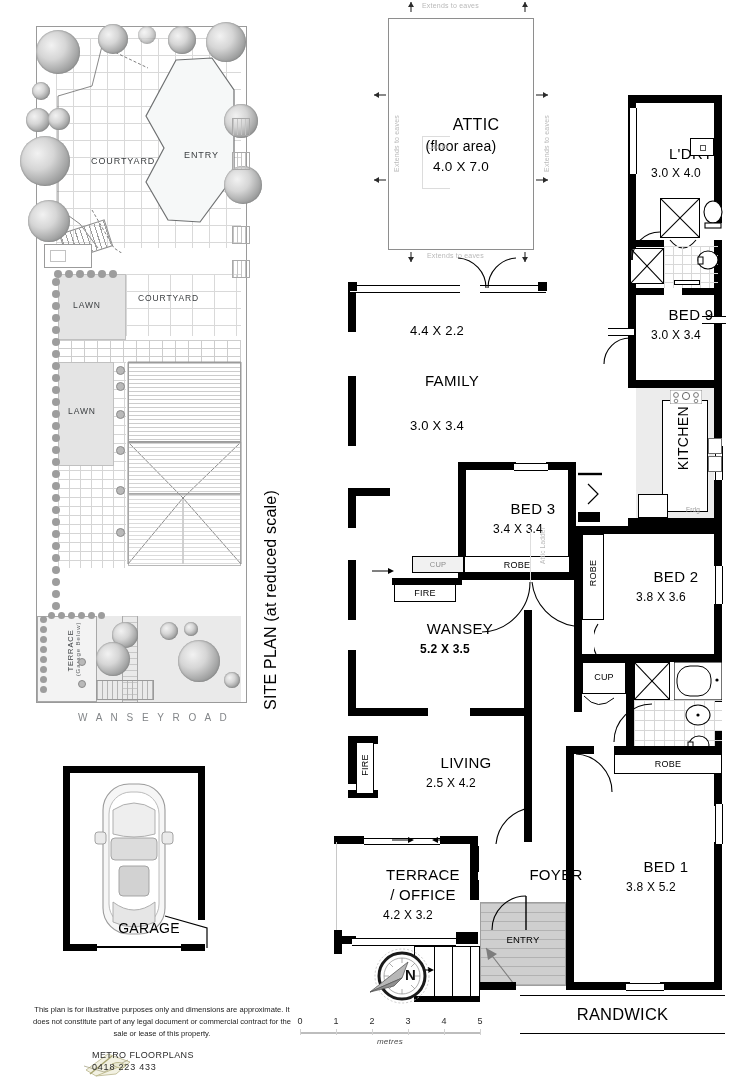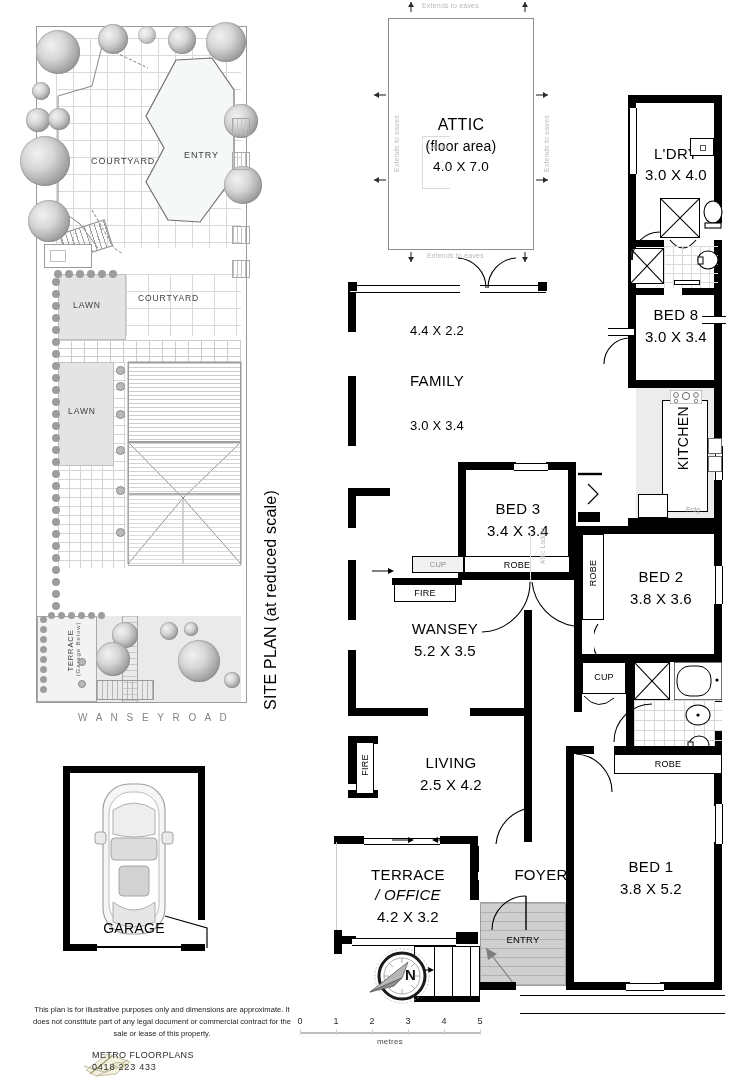--- a/index.html
+++ b/index.html
@@ -13,22 +13,22 @@
   .thin{position:absolute;background:#000;}
   .hair{position:absolute;background:#9a9a9a;}
   .win{position:absolute;background:#fff;border-top:1.5px solid #000;border-bottom:1.5px solid #000;}
   .winv{position:absolute;background:#fff;border-left:1.5px solid #000;border-right:1.5px solid #000;}
   .box{position:absolute;border:1.3px solid #000;background:#fff;box-sizing:border-box;}
   .fill{position:absolute;background:#e8e8e8;}
 
   
   .rm{position:absolute;text-align:center;white-space:nowrap;
       font-family:"Liberation Sans",sans-serif;color:#000;}
-  .rm-name{font-size:15px;letter-spacing:.3px;}
-  .rm-dim{font-size:15px;letter-spacing:.2px;}
+  .rm-name{font-size:15px;letter-spacing:.3px;padding-left:15px;}
+  .rm-dim{font-size:12px;letter-spacing:.2px;}
   .tiny{position:absolute;font-size:8px;letter-spacing:.2px;color:#000;white-space:nowrap;text-align:center;}
   .ghost{position:absolute;font-size:6.5px;color:#b9b9b9;white-space:nowrap;letter-spacing:.2px;}
   .sitetxt{position:absolute;font-size:8.5px;color:#55585c;letter-spacing:.9px;white-space:nowrap;}
 
   .vert{transform-origin:center center;transform:rotate(-90deg);}
 
   
   #siteplan{position:absolute;left:18px;top:8px;width:246px;height:712px;}
   .grid-paving{position:absolute;
       background-image:linear-gradient(to right,#d9d9d9 1px,transparent 1px),
@@ -56,21 +56,21 @@
       text-align:center;font-size:7.6px;line-height:1.55;color:#1b1b1b;}
   #metro{position:absolute;left:92px;top:1049px;font-size:9px;line-height:1.35;color:#2b2b2b;}
   #metro .mname{letter-spacing:.4px;}
   #metro .mphone{letter-spacing:.8px;}
 
   #scalebar{position:absolute;left:300px;top:1016px;width:180px;}
   #scalebar .nums{position:relative;height:14px;}
   #scalebar .nums span{position:absolute;top:0;font-size:9px;color:#2b2b2b;transform:translateX(-50%);}
   #scalebar .bar{position:relative;height:2px;background:#bdbdbd;margin-top:2px;}
   #scalebar .tick{position:absolute;top:-3px;width:1px;height:6px;background:#d2d2d2;}
-  #scalebar .mlabel{text-align:center;font-size:8px;color:#4a4a4a;margin-top:3px;letter-spacing:.3px;}
+  #scalebar .mlabel{text-align:center;font-size:8px;color:#4a4a4a;margin-top:3px;letter-spacing:.3px;font-style:italic;}
 
   #titleblock{position:absolute;left:520px;top:995px;width:205px;
       border-top:1.6px solid #000;border-bottom:1.6px solid #000;
       padding:8px 0 9px 0;text-align:center;}
   #titleblock div{font-size:16.5px;line-height:1.22;letter-spacing:.2px;color:#000;}
 
   
   #compass{position:absolute;left:362px;top:944px;width:74px;height:68px;}
 </style>
 </head>
@@ -363,21 +363,21 @@
   <div class="box" style="left:344px;top:190px;width:26px;height:5px;"></div>
   <svg class="abs" style="left:300px;top:140px;" width="34" height="32">
     <path d="M2 30 a28 28 0 0 1 28 -28" fill="none" stroke="#000" stroke-width="1.1"></path>
     <line x1="2" y1="30" x2="2" y2="2" stroke="#000" stroke-width="1.6"></line>
   </svg>
 
   <div class="wall" style="left:298px;top:198px;width:8px;height:100px;"></div>
   <div class="wall" style="left:384px;top:198px;width:8px;height:100px;"></div>
   <div class="wall" style="left:298px;top:290px;width:94px;height:8px;"></div>
   <div class="win" style="left:372px;top:226px;width:24px;height:6px;"></div>
-  <div class="rm rm-name" style="left:300px;top:216px;width:92px;">BED 8</div>
+  <div class="rm rm-name" style="left:300px;top:216px;width:92px;">BED 9</div>
   <div class="rm rm-dim" style="left:300px;top:238px;width:92px;">3.0 X 3.4</div>
   <div class="win" style="left:278px;top:238px;width:26px;height:6px;"></div>
   <svg class="abs" style="left:272px;top:246px;" width="30" height="30">
     <path d="M28 2 a26 26 0 0 0 -26 26" fill="none" stroke="#000" stroke-width="1.1" stroke-dasharray="0"></path>
   </svg>
 
   <div class="fill" style="left:306px;top:298px;width:78px;height:130px;background:#ececec;"></div>
   <div class="wall" style="left:384px;top:298px;width:8px;height:58px;"></div>
   <div class="wall" style="left:384px;top:390px;width:8px;height:44px;"></div>
   <div class="winv" style="left:385px;top:356px;width:6px;height:34px;"></div>
@@ -447,21 +447,21 @@
     <line x1="2" y1="5" x2="22" y2="5" stroke="#000" stroke-width="1"></line>
       <polygon points="24,5 18,2 18,8" fill="#000"></polygon>
   </svg>
 
   <div class="wall" style="left:18px;top:470px;width:8px;height:60px;"></div>
   <div class="wall" style="left:18px;top:560px;width:8px;height:66px;"></div>
   <div class="wall" style="left:18px;top:618px;width:80px;height:8px;"></div>
   <div class="wall" style="left:140px;top:618px;width:62px;height:8px;"></div>
   <div class="wall" style="left:194px;top:520px;width:8px;height:106px;"></div>
   <div class="rm rm-name" style="left:40px;top:530px;width:150px;">WANSEY</div>
-  <div class="rm rm-dim" style="left:40px;top:552px;width:150px;">5.2 X 3.5</div>
+  <div class="rm rm-dim" style="left:40px;top:552px;width:150px;font-weight:bold;">5.2 X 3.5</div>
   <svg class="abs" style="left:150px;top:488px;" width="96" height="68">
     <path d="M50 4 a50 50 0 0 1 -48 50" fill="none" stroke="#000" stroke-width="1.1"></path>
     <path d="M52 4 a50 50 0 0 0 42 44" fill="none" stroke="#000" stroke-width="1.1"></path>
   </svg>
   <div class="ghost vert" style="left:188px;top:452px;width:48px;text-align:center;font-size:6.5px;">Attic Ladder</div>
   <div class="hair" style="left:200px;top:440px;width:1px;height:52px;background:#dedede;"></div>
 
   <div class="wall" style="left:244px;top:436px;width:8px;height:136px;"></div>
   <div class="wall" style="left:244px;top:436px;width:148px;height:8px;"></div>
   <div class="wall" style="left:384px;top:436px;width:8px;height:40px;"></div>
@@ -533,21 +533,21 @@
   <svg class="abs" style="left:100px;top:744px;" width="26" height="12">
     <line x1="24" y1="6" x2="4" y2="6" stroke="#000" stroke-width="1"></line>
       <polygon points="2,6 8,3 8,9" fill="#000"></polygon>
   </svg>
   <div class="hair" style="left:6px;top:752px;width:1px;height:90px;background:#c8c8c8;"></div>
   <div class="wall" style="left:4px;top:840px;width:8px;height:24px;"></div>
   <div class="wall" style="left:4px;top:846px;width:22px;height:8px;"></div>
   <div class="win" style="left:22px;top:848px;width:104px;height:6px;"></div>
   <div class="wall" style="left:126px;top:842px;width:22px;height:12px;"></div>
   <div class="rm rm-name" style="left:10px;top:776px;width:136px;">TERRACE</div>
-  <div class="rm rm-name" style="left:10px;top:796px;width:136px;font-style:italic;">/ OFFICE</div>
+  <div class="rm rm-name" style="left:10px;top:796px;width:136px;">/ OFFICE</div>
   <div class="rm rm-dim" style="left:10px;top:818px;width:136px;">4.2 X 3.2</div>
   <div class="thin" style="left:146px;top:756px;width:3px;height:26px;background:#000;"></div>
   <div class="thin" style="left:146px;top:790px;width:3px;height:20px;background:#000;"></div>
 
   <div class="rm rm-name" style="left:156px;top:776px;width:110px;">FOYER</div>
   <div class="fill" style="left:150px;top:812px;width:86px;height:84px;background:#cfcfcf;"></div>
   <div class="abs" style="left:150px;top:812px;width:86px;height:84px;
       background-image:repeating-linear-gradient(to bottom,#b2b2b2 0,#b2b2b2 1px,transparent 1px,transparent 9px);
       border:1px solid #9e9e9e;box-sizing:border-box;"></div>
   <div class="tiny" style="left:150px;top:844px;width:86px;font-size:9.5px;">ENTRY</div>
@@ -640,13 +640,14 @@
       <line x1="49" y1="41" x2="53" y2="45"></line>
     <line x1="53" y1="19" x2="49" y2="23"></line>
       <line x1="31" y1="41" x2="27" y2="45"></line>
   </g>
   <polygon points="8,48 46,18 40,34" fill="#b7b7b7" stroke="#5b5b5b" stroke-width=".8"></polygon>
   <polygon points="8,48 40,34 32,42" fill="#8f8f8f" stroke="#5b5b5b" stroke-width=".8"></polygon>
   <text x="43" y="36" font-family="Liberation Sans, sans-serif" font-size="15" font-weight="bold" fill="#111">N</text>
 </svg>
 
 <div id="titleblock">
+  <div>RANDWICK</div>
 </div>
 
 </body></html>

